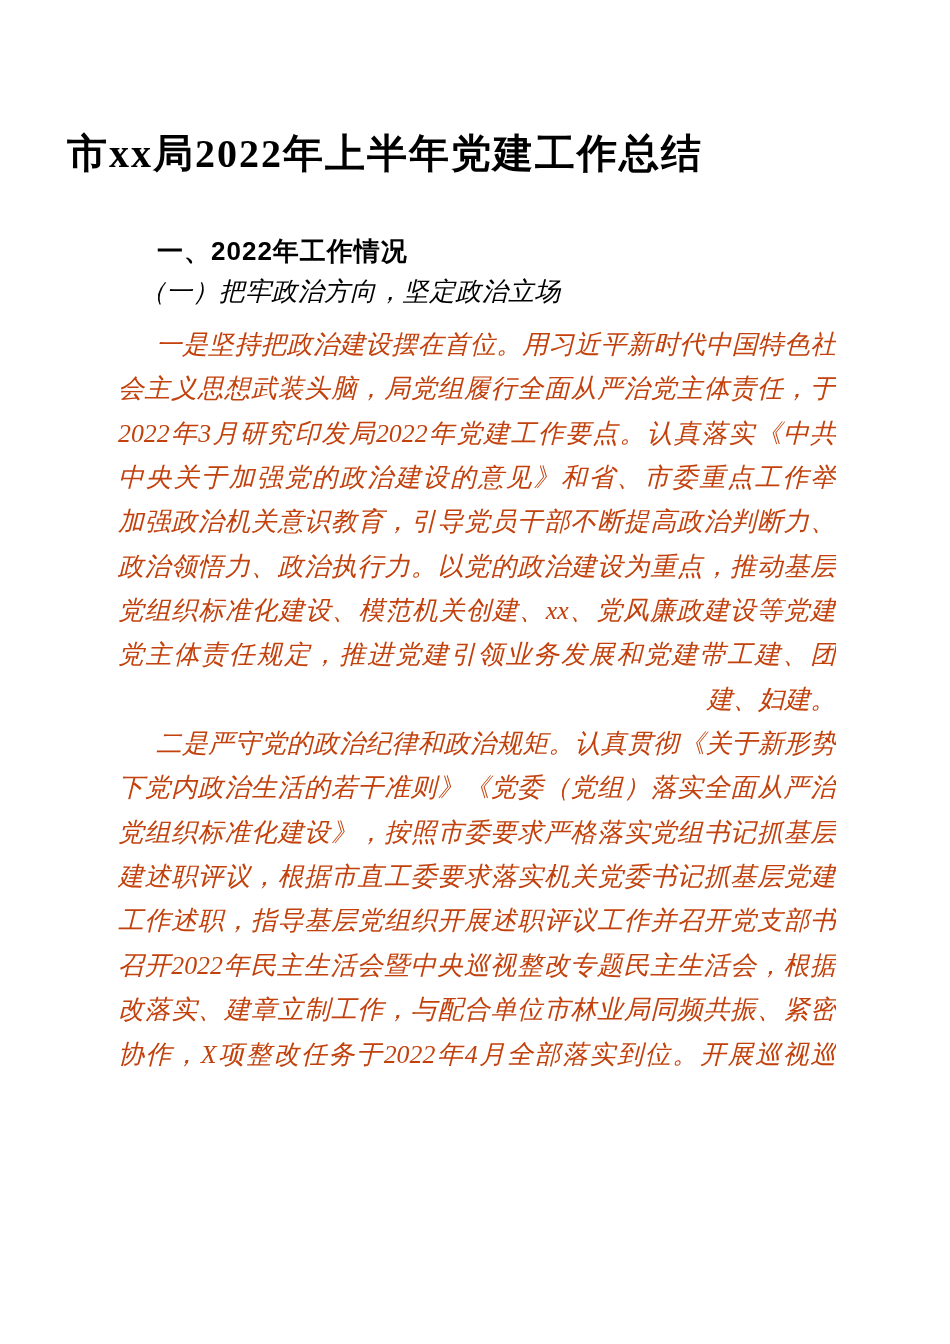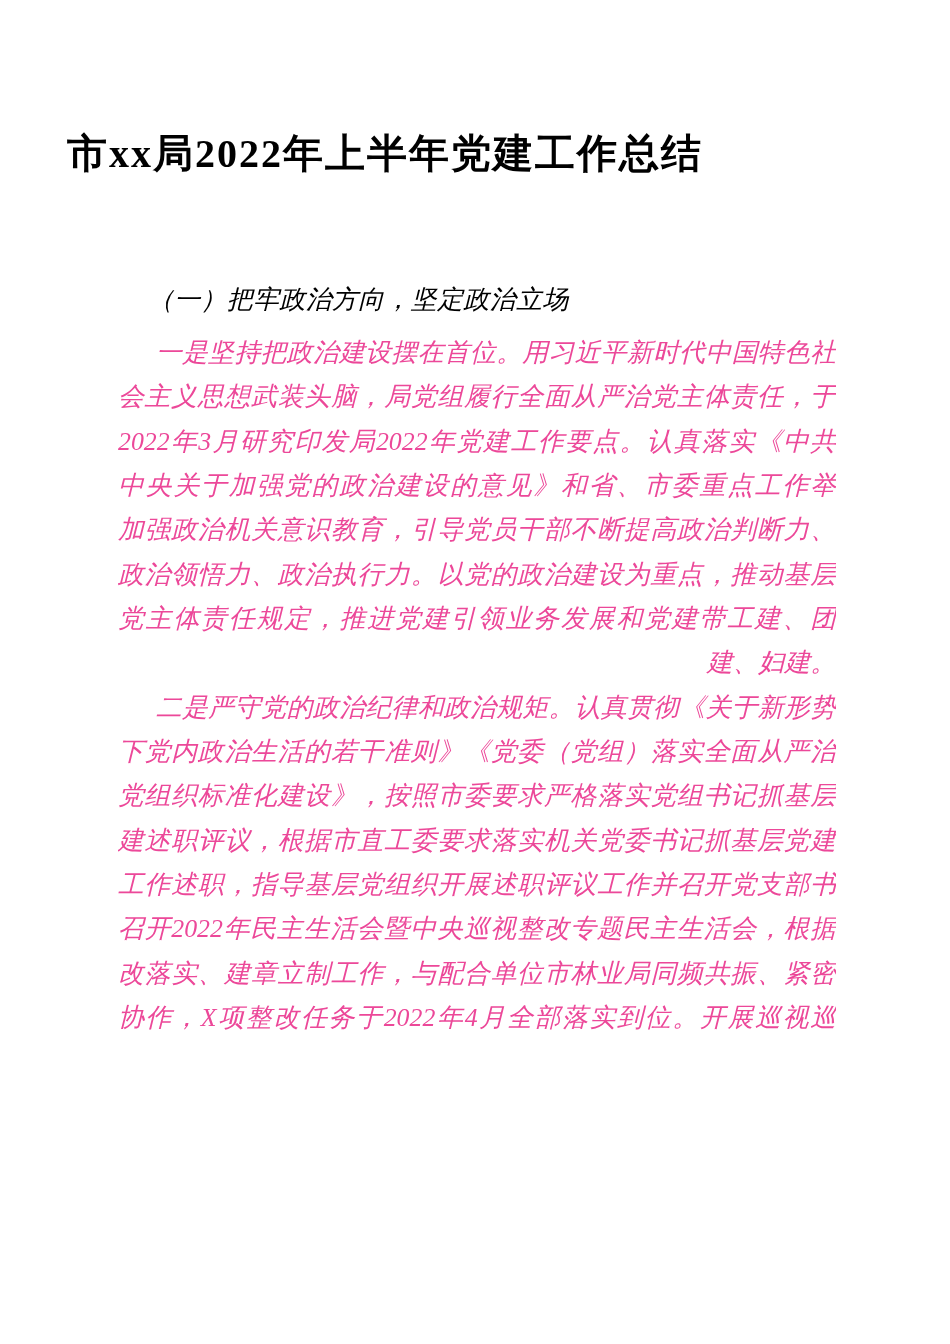--- a/index.html
+++ b/index.html
@@ -39,39 +39,38 @@
     font-weight: bold;
     font-size: 26px;
     letter-spacing: 1px;
     line-height: 34px;
     white-space: nowrap;
   }
   .sub-heading {
     position: absolute;
     top: 274px;
     left: 140px;
-    margin: 8px;
+    margin: 0;
     font-family: "Liberation Serif", serif;
     font-style: italic;
     font-weight: normal;
     font-size: 25.8px;
     letter-spacing: 0.5px;
     line-height: 36px;
     white-space: nowrap;
   }
   .body-text {
     position: absolute;
     top: 323px;
     left: 118px;
     width: 718px;
     font-family: "Liberation Serif", serif;
     font-style: italic;
     font-size: 25.8px;
-    color: #ec4899;
-    margin-top: 8px;
+    color: #c2410c;
   }
   .para {
     margin: 0;
     padding: 0;
   }
   .line {
     display: block;
     height: 44.35px;
     line-height: 44.35px;
     overflow: hidden;
@@ -85,32 +84,34 @@
     padding-left: 38px;
   }
 </style>
 </head>
 <body>
 
 <div class="page">
 
   <div class="doc-title">市xx局2022年上半年党建工作总结</div>
 
+  <div class="sec-heading">一、2022年工作情况</div>
 
   <div class="sub-heading">（一）把牢政治方向，坚定政治立场</div>
 
   <div class="body-text">
 
     <div class="para">
       <span class="line justify indent">一是坚持把政治建设摆在首位。用习近平新时代中国特色社</span>
       <span class="line justify">会主义思想武装头脑，局党组履行全面从严治党主体责任，于</span>
       <span class="line justify">2022年3月研究印发局2022年党建工作要点。认真落实《中共</span>
       <span class="line justify">中央关于加强党的政治建设的意见》和省、市委重点工作举措，</span>
       <span class="line justify">加强政治机关意识教育，引导党员干部不断提高政治判断力、</span>
       <span class="line justify">政治领悟力、政治执行力。以党的政治建设为重点，推动基层</span>
+      <span class="line justify">党组织标准化建设、模范机关创建、xx、党风廉政建设等党建</span>
       <span class="line justify">党主体责任规定，推进党建引领业务发展和党建带工建、团</span>
       <span class="line">建、妇建。</span>
     </div>
 
     <div class="para">
       <span class="line justify indent">二是严守党的政治纪律和政治规矩。认真贯彻《关于新形势</span>
       <span class="line justify">下党内政治生活的若干准则》《党委（党组）落实全面从严治</span>
       <span class="line justify">党组织标准化建设》，按照市委要求严格落实党组书记抓基层党</span>
       <span class="line justify">建述职评议，根据市直工委要求落实机关党委书记抓基层党建</span>
       <span class="line justify">工作述职，指导基层党组织开展述职评议工作并召开党支部书</span>

